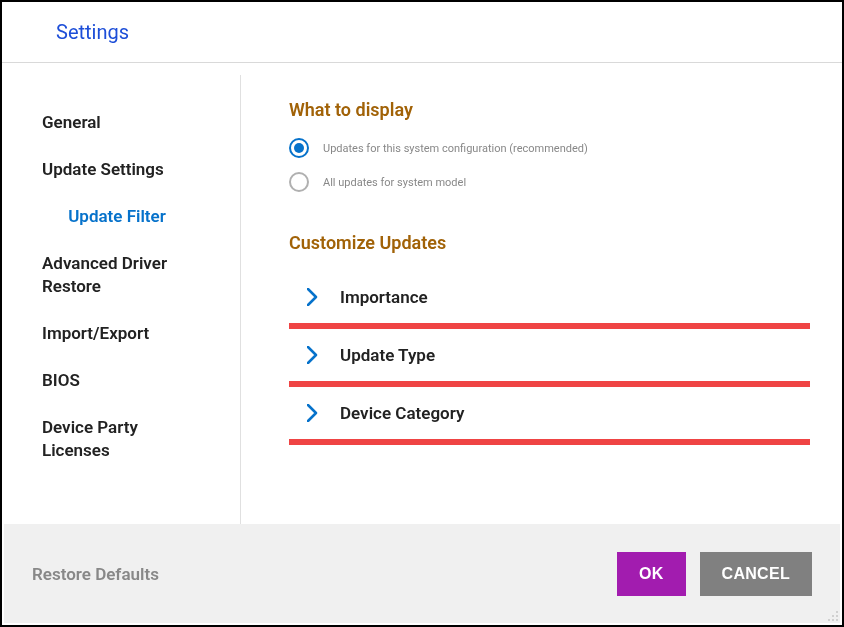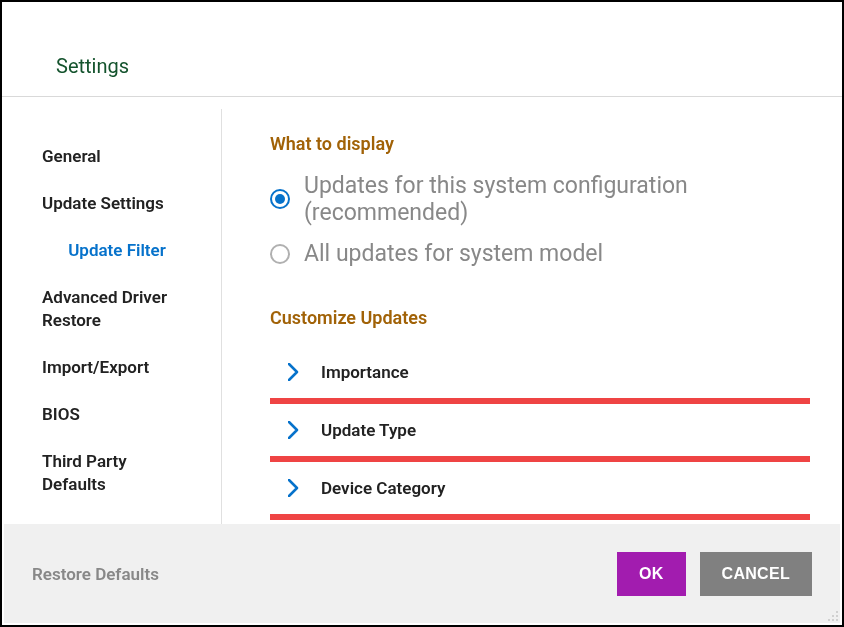--- a/index.html
+++ b/index.html
@@ -11,30 +11,29 @@
       overflow: hidden;
       border: 2px solid #000;
       position: relative;
     }
     .header {
       padding: 18px 0 18px 54px;
       border-bottom: 1px solid #d9d9d9;
     }
     .header-title {
       font-size: 20px;
-      color: #14532d;
+      color: #1d4ed8;
       font-weight: 400;
-      margin-top: 34px;
     }
     .content {
       display: flex;
       height: calc(100% - 60px - 78px);
     }
     .sidebar {
-      width: 220px;
+      width: 239px;
       padding: 36px 0 0 40px;
       border-right: 1px solid #e0e0e0;
       margin-top: 12px;
       margin-bottom: 12px;
     }
     .sidebar-item {
       font-size: 17px;
       color: #222;
       font-weight: 600;
       line-height: 1.35;
@@ -81,21 +80,21 @@
       border-color: #0672cb;
     }
     .radio-circle.checked::after {
       content: "";
       width: 10px;
       height: 10px;
       border-radius: 50%;
       background: #0672cb;
     }
     .radio-label {
-      font-size: 23px;
+      font-size: 11px;
       color: #888;
       font-weight: 400;
     }
     .subtext {
       font-size: 16px;
       color: #444;
       margin-bottom: 22px;
       font-weight: 400;
     }
     .expander {
@@ -169,21 +168,21 @@
 </div>
 
 <div class="content">
   <div class="sidebar">
     <div class="sidebar-item"><span>General</span></div>
     <div class="sidebar-item"><span>Update Settings</span></div>
     <div class="sidebar-item active"><span>Update Filter</span></div>
     <div class="sidebar-item"><span>Advanced Driver Restore</span></div>
     <div class="sidebar-item"><span>Import/Export</span></div>
     <div class="sidebar-item"><span>BIOS</span></div>
-    <div class="sidebar-item"><span>Third Party Defaults</span></div>
+    <div class="sidebar-item"><span>Device Party Licenses</span></div>
   </div>
 
   <div class="main">
     <div class="section-heading">What to display</div>
     <div class="radio-group">
       <div class="radio-option">
         <span class="radio-circle checked"></span>
         <span class="radio-label">Updates for this system configuration (recommended)</span>
       </div>
       <div class="radio-option">

